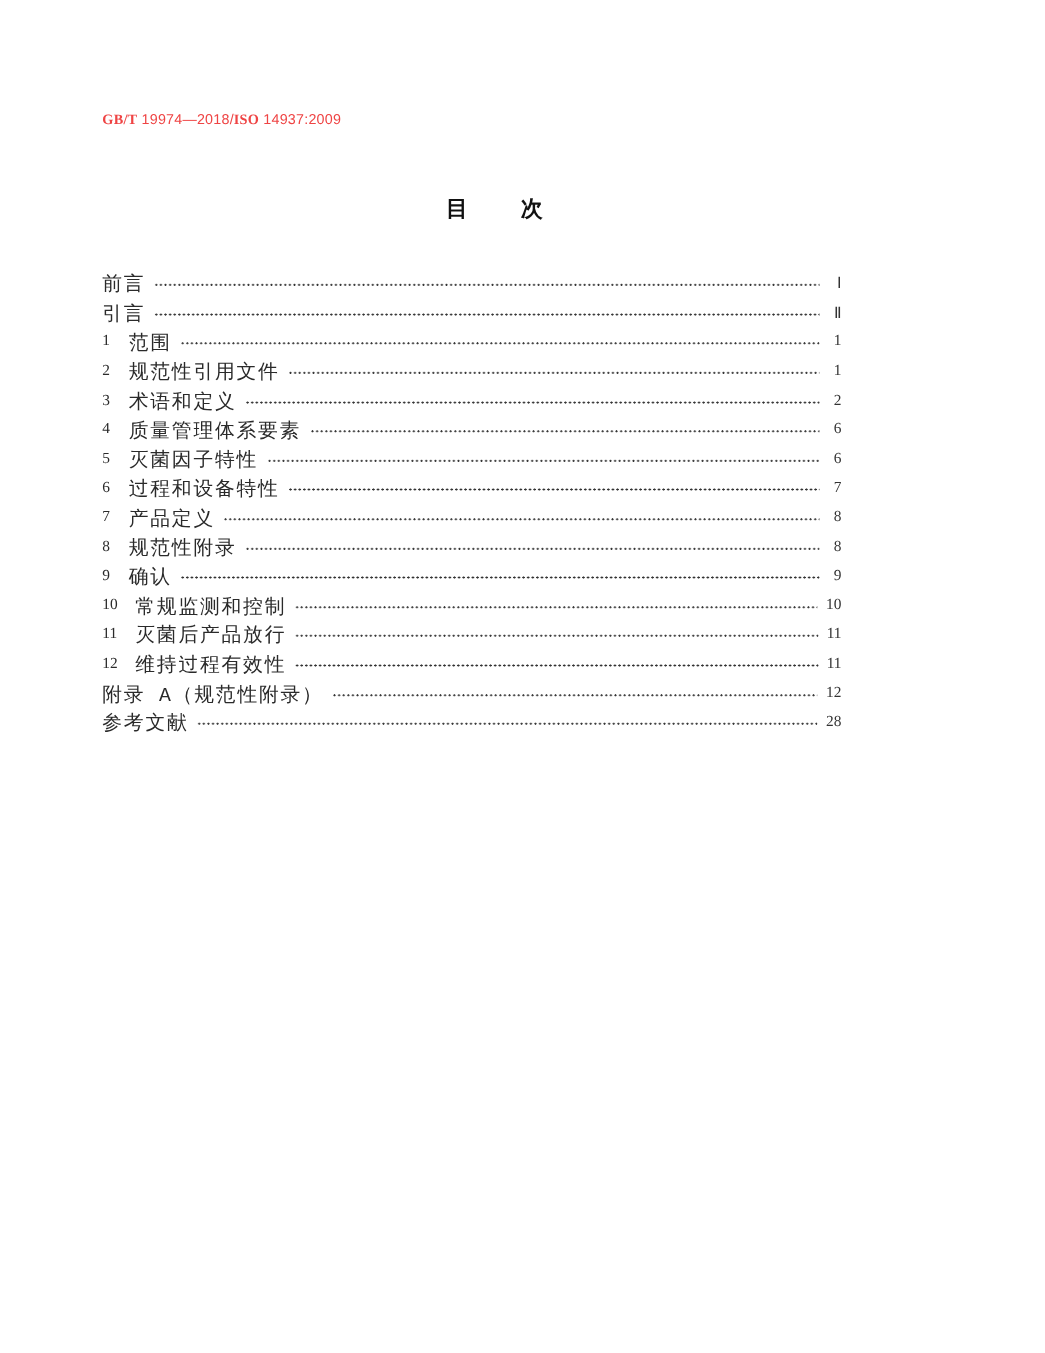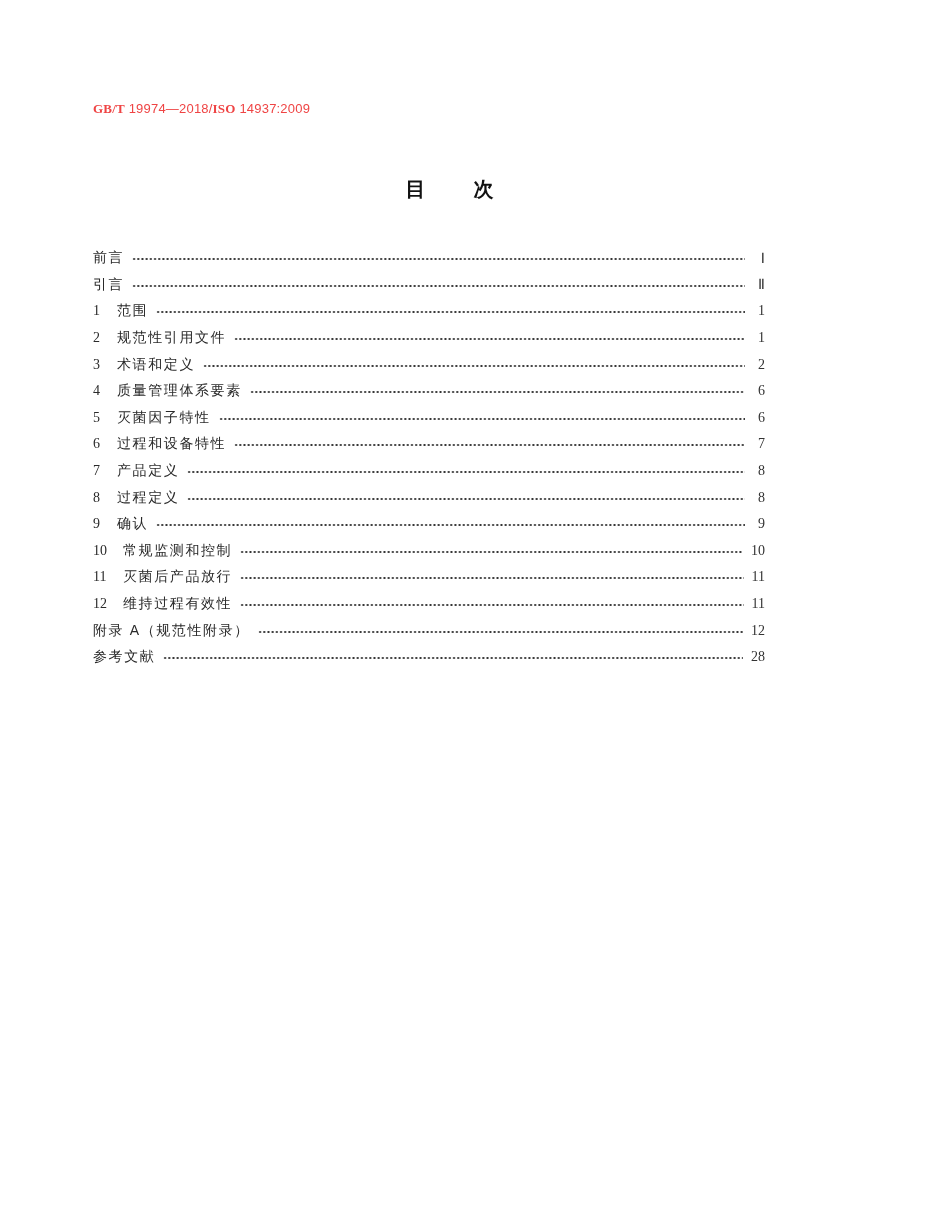--- a/index.html
+++ b/index.html
@@ -9,21 +9,21 @@
               font-family: "Liberation Sans", "DejaVu Sans", sans-serif; color: #ef4444; letter-spacing: 0.2px; }
   .std-code b { font-family: "Liberation Serif", serif; font-weight: 700; }
   .title { position: absolute; left: 0; width: 899px; top: 176px; text-align: center;
            font-family: "DejaVu Sans", sans-serif; font-weight: 700; font-size: 20px; color: #111; }
   .title span { display: inline-block; }
   .title .gap { width: 48px; }
   .toc { position: absolute; left: 93px; top: 245px; width: 672px; }
   .row { height: 26.6px; display: flex; align-items: center; font-size: 13px; color: #2a2a2a; }
   .row .num { display: inline-block; min-width: 24px; font-family: "Liberation Serif", serif; font-size: 14px; }
   .row .num.wide { min-width: 30px; }
-  .row .label { white-space: nowrap; font-family: Liberation Sans, sans-serif; font-size: 14px; letter-spacing: 1.6px; text-align: center; }
+  .row .label { white-space: nowrap; font-family: Liberation Mono, monospace; font-size: 18px; letter-spacing: 1.6px; text-align: center; }
   .row .sub { white-space: nowrap; font-family: "DejaVu Sans", sans-serif; font-size: 13px; letter-spacing: 1.6px; margin-left: 14px; }
   .row .method { white-space: nowrap; font-family: "DejaVu Sans", sans-serif; font-size: 13px; letter-spacing: 1.6px; margin-left: 14px; }
   .row .dots { flex: 1; margin: 0 8px; height: 2px;
                background-image: radial-gradient(circle, #333 0.9px, transparent 1.1px);
                background-size: 4.2px 2px; background-repeat: repeat-x; position: relative; top: 1px; }
   .row .page { min-width: 12px; text-align: right; font-family: "Liberation Serif", serif; font-size: 14px; color: #333; }
 </style>
 </head>
 <body>
 
@@ -87,21 +87,21 @@
     <span class="page">7</span>
   </div>
   <div class="row">
     <span class="num">7</span>
     <span class="label">产品定义</span>
     <span class="dots"></span>
     <span class="page">8</span>
   </div>
   <div class="row">
     <span class="num">8</span>
-    <span class="label">过程定义</span>
+    <span class="label">规范性附录</span>
     <span class="dots"></span>
     <span class="page">8</span>
   </div>
   <div class="row">
     <span class="num">9</span>
     <span class="label">确认</span>
     <span class="dots"></span>
     <span class="page">9</span>
   </div>
   <div class="row">

